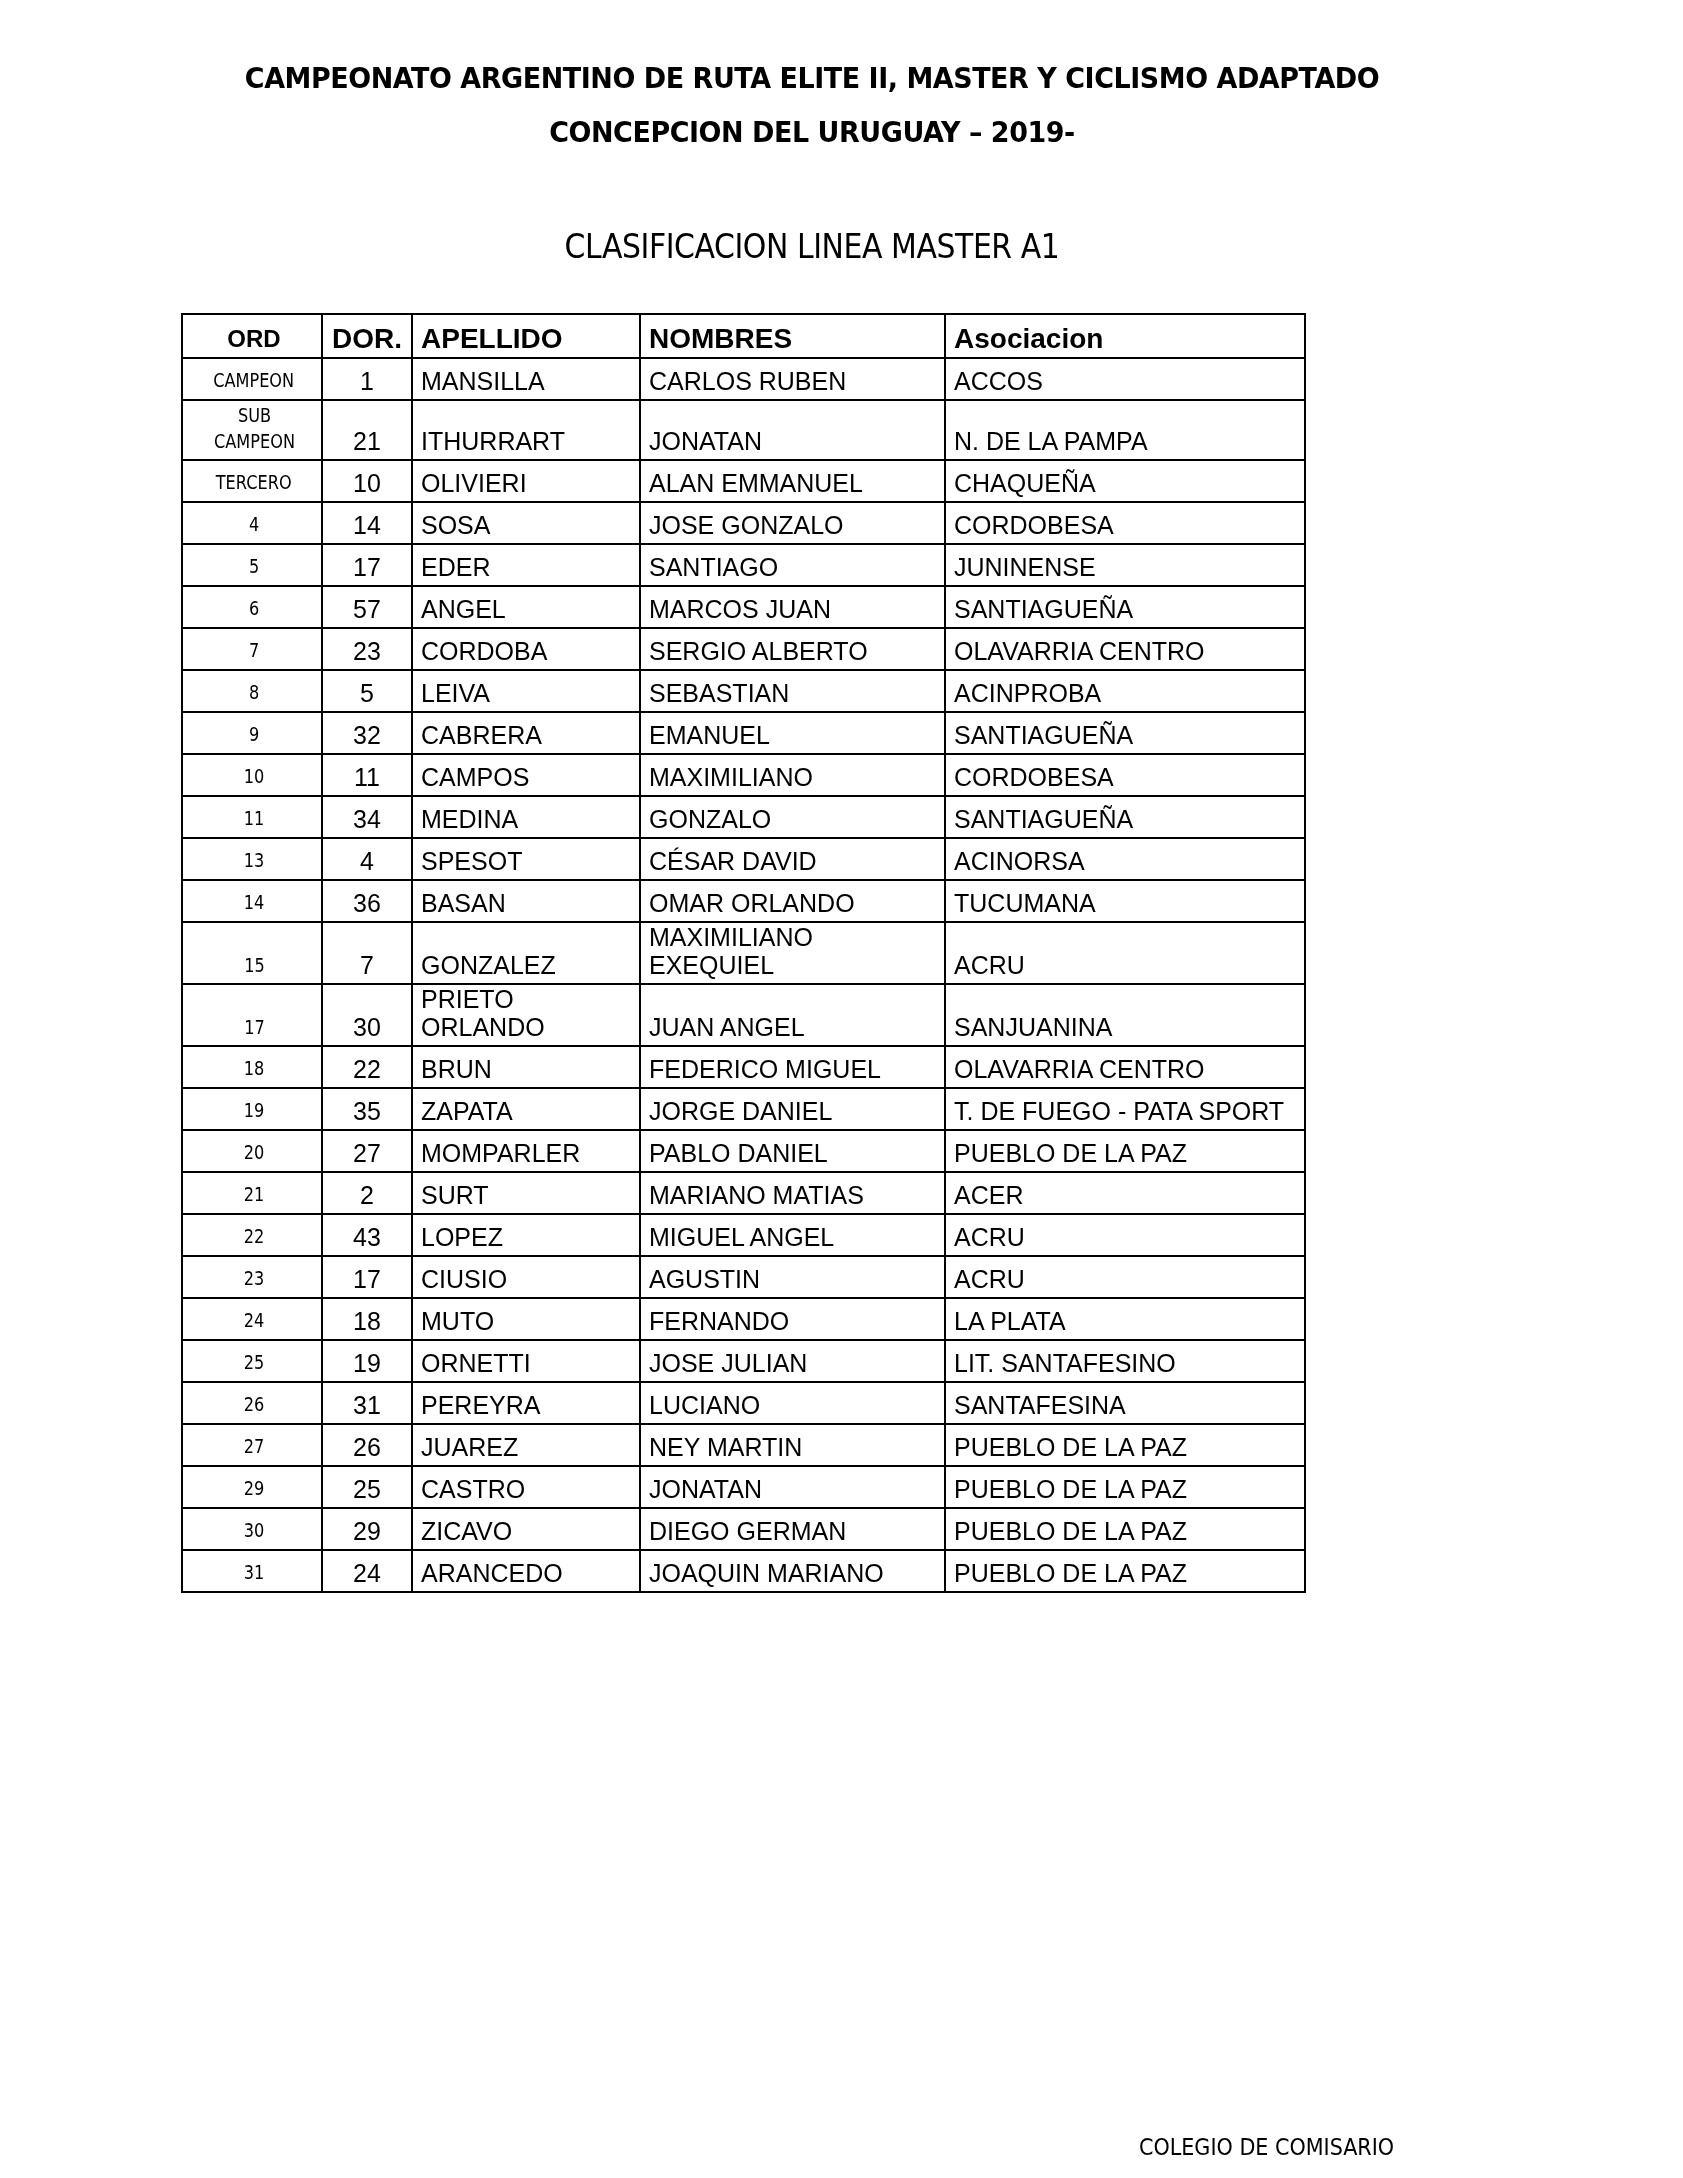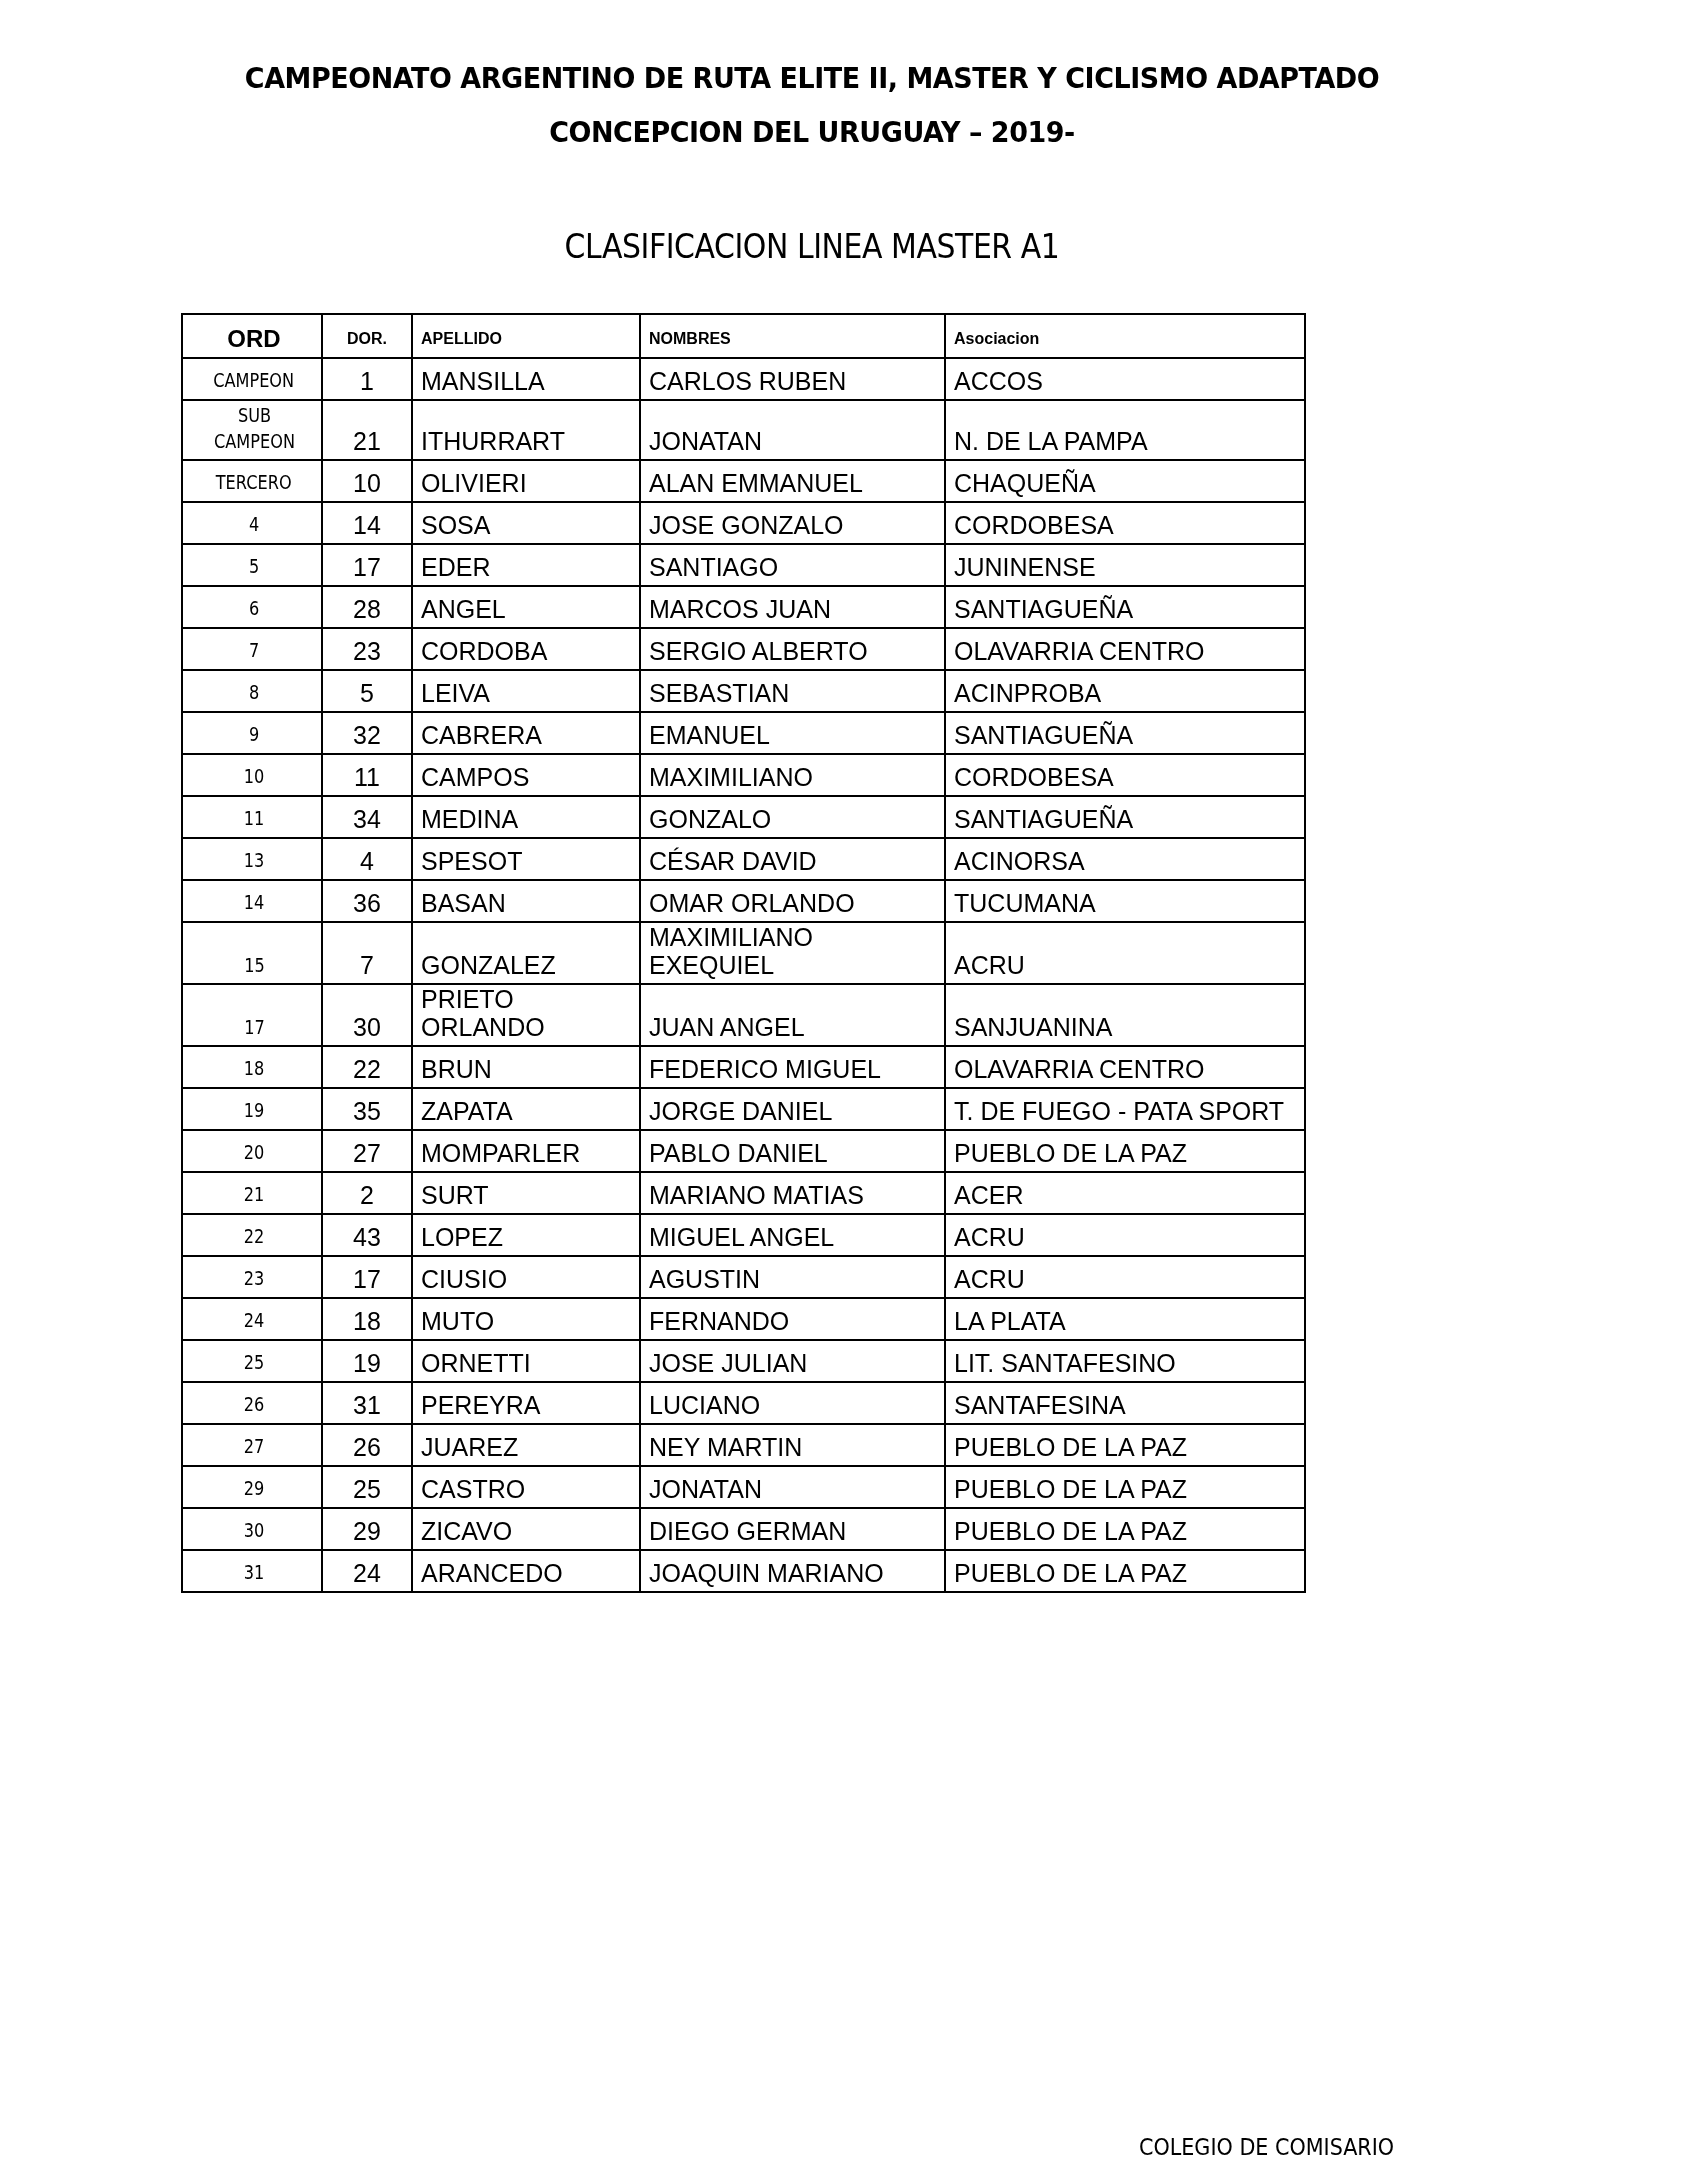--- a/index.html
+++ b/index.html
@@ -3,21 +3,21 @@
 <meta charset="utf-8">
 <style>
   html, body { margin:0; padding:0; background:#ffffff; }
   body { width:1683px; height:2178px; position:relative; overflow:hidden; color:#000; }
   .title { position:absolute; left:0; width:1624px; text-align:center; font-family:"DejaVu Sans", sans-serif; font-weight:bold; letter-spacing:-0.5px; }
   #t1 { top:61px; font-size:29px; transform:scaleX(0.93); transform-origin:812px 0; }
   #t2 { top:115px; font-size:29px; transform:scaleX(0.93); transform-origin:812px 0; }
   #t3 { top:226px; font-size:34px; font-weight:normal; transform:scaleX(0.88); transform-origin:812px 0; }
   table.results { position:absolute; left:181px; top:313px; width:1123px; border-collapse:collapse; font-family:"Liberation Sans", sans-serif; font-size:25px; table-layout:fixed; }
   table.results td, table.results th { border:2.5px solid #000; padding:0 0 4px 8px; vertical-align:bottom; line-height:28px; text-align:left; overflow:hidden; white-space:nowrap; }
-  table.results th { height:38px; font-weight:bold; font-size:16px; }
+  table.results th { height:38px; font-weight:bold; font-size:28px; }
   table.results td { height:36px; }
   table.results tr.tall td { height:54px; white-space:normal;margin-top:48px; }
   table.results .c-ord { text-align:center; padding-left:4px; font-family:"DejaVu Sans", sans-serif; font-size:19px; transform-origin:center; }
   table.results td.c-ord span { display:inline-block; transform:scaleX(0.85); line-height:30px; }
   table.results .c-dor { text-align:center; padding-left:0; }
   col.w-ord { width:140px; } col.w-dor { width:90px; } col.w-ape { width:228px; } col.w-nom { width:305px; } col.w-aso { width:360px; }
   #footer { position:absolute; left:1139px; top:2134px; font-family:"DejaVu Sans", sans-serif; font-size:23px; transform:scaleX(0.9); transform-origin:0 0; }
 </style>
 </head>
 <body>
@@ -74,21 +74,21 @@
       </tr>
       <tr>
         <td class="c-ord"><span>5</span></td>
         <td class="c-dor"><span>17</span></td>
         <td><span>EDER</span></td>
         <td><span>SANTIAGO</span></td>
         <td><span>JUNINENSE</span></td>
       </tr>
       <tr>
         <td class="c-ord"><span>6</span></td>
-        <td class="c-dor"><span>28</span></td>
+        <td class="c-dor"><span>57</span></td>
         <td><span>ANGEL</span></td>
         <td><span>MARCOS JUAN</span></td>
         <td><span>SANTIAGUEÑA</span></td>
       </tr>
       <tr>
         <td class="c-ord"><span>7</span></td>
         <td class="c-dor"><span>23</span></td>
         <td><span>CORDOBA</span></td>
         <td><span>SERGIO ALBERTO</span></td>
         <td><span>OLAVARRIA CENTRO</span></td>

